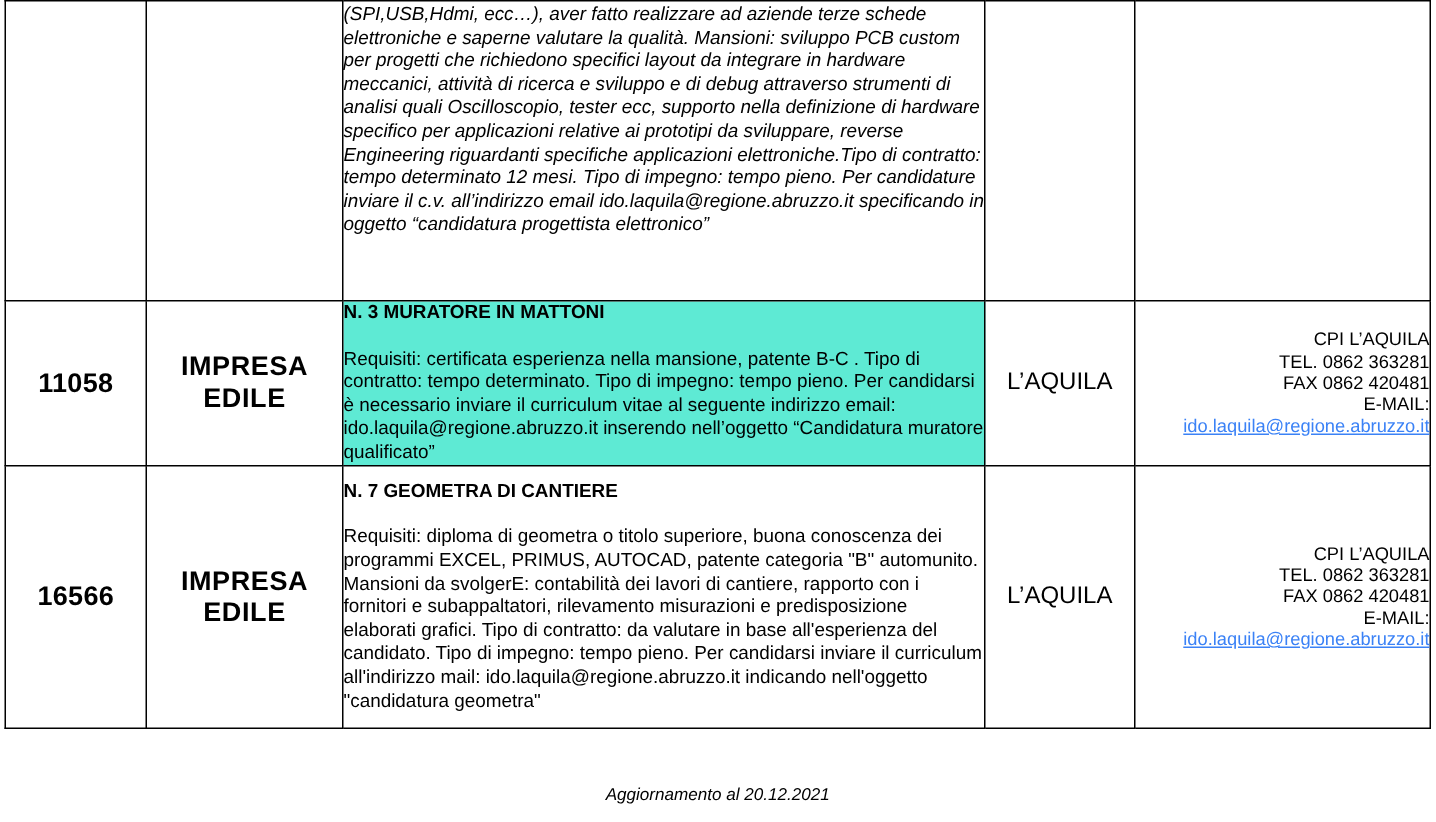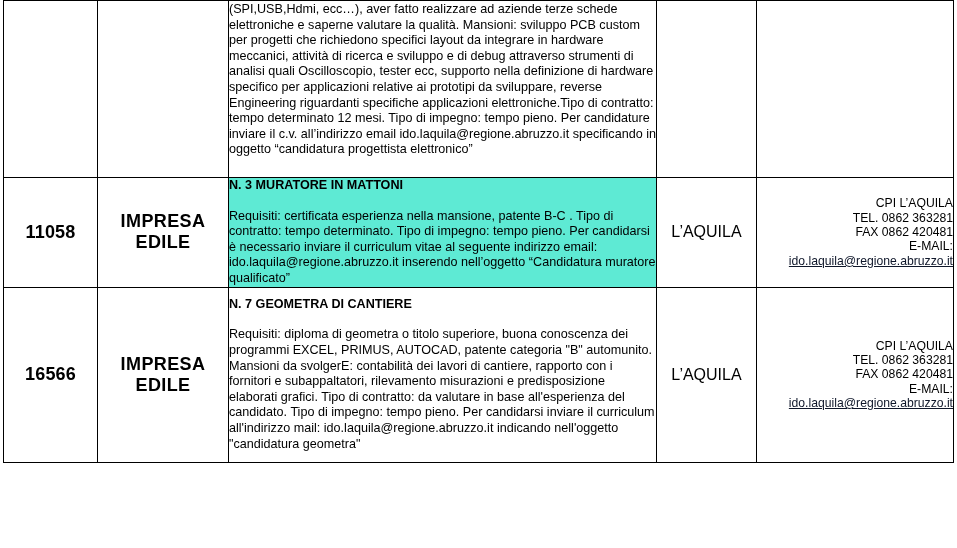--- a/index.html
+++ b/index.html
@@ -78,21 +78,21 @@
   .desc-body { margin: 0; padding: 0; }
 
   .cell-contact {
     text-align: right;
     font-size: 12.2px;
     line-height: 14.4px;
     padding: 2px 2px;
   }
   .contact-line { display: block; white-space: nowrap; }
   .contact-email {
-    color: #0f172a;
+    color: #3b82f6;
     text-decoration: underline;
     display: block;
     white-space: nowrap;
     font-size: 12.2px;
   }
 
   
   .row-cont .cell-desc {
     vertical-align: top;
     padding-top: 1px;
@@ -128,21 +128,21 @@
   <table class="job-table">
     <colgroup>
       <col class="c-id">
       <col class="c-company">
       <col class="c-desc">
       <col class="c-location">
       <col class="c-contact">
     </colgroup>
     <tbody>
 
-      <tr class="row-cont" style="height:177px;">
+      <tr class="row-cont" style="height:200px;font-style:italic;">
         <td class="cell-id empty-cell"></td>
         <td class="cell-company empty-cell"></td>
         <td class="cell-desc">
           <div class="desc-body">(SPI,USB,Hdmi, ecc…), aver fatto realizzare ad aziende terze schede elettroniche e saperne valutare la qualità. Mansioni: sviluppo PCB custom per progetti che richiedono specifici layout da integrare in hardware meccanici, attività di ricerca e sviluppo e di debug attraverso strumenti di analisi quali Oscilloscopio, tester ecc, supporto nella definizione di hardware specifico per applicazioni relative ai prototipi da sviluppare, reverse Engineering riguardanti specifiche applicazioni elettroniche.Tipo di contratto: tempo determinato 12 mesi. Tipo di impegno: tempo pieno. Per candidature inviare il c.v. all’indirizzo email ido.laquila@regione.abruzzo.it specificando in oggetto “candidatura progettista elettronico”</div>
         </td>
         <td class="cell-location empty-cell"></td>
         <td class="cell-contact empty-cell"></td>
       </tr>
 
       <tr style="height:107px;">
@@ -177,14 +177,15 @@
           <span class="contact-line">TEL. 0862 363281</span>
           <span class="contact-line">FAX 0862 420481</span>
           <span class="contact-line">E-MAIL:</span>
           <a class="contact-email" href="#">ido.laquila@regione.abruzzo.it</a>
         </td>
       </tr>
 
     </tbody>
   </table>
 
+  <div class="footer-update">Aggiornamento al 20.12.2021</div>
 
 </div>
 
 </body></html>

